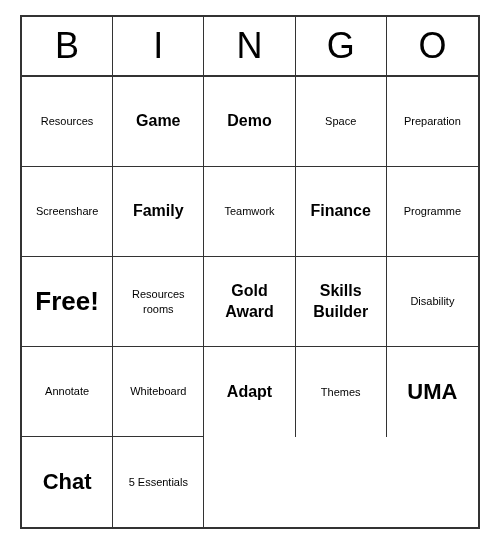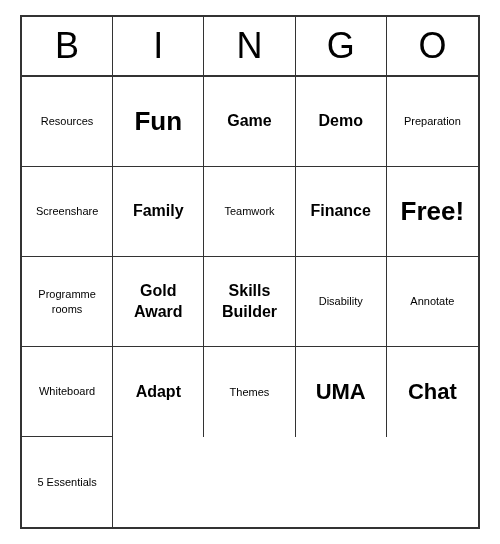--- a/index.html
+++ b/index.html
@@ -80,48 +80,51 @@
       <div class="bingo-header-cell">I</div>
       <div class="bingo-header-cell">N</div>
       <div class="bingo-header-cell">G</div>
       <div class="bingo-header-cell">O</div>
     </div>
   <div class="bingo-grid">
   <div class="bingo-cell">
         <span class="cell-text small">Resources</span>
       </div>
       <div class="bingo-cell">
-        <span class="cell-text xlarge">Fun</span>
-      </div>
-      <div class="bingo-cell">
         <span class="cell-text medium">Game</span>
       </div>
       <div class="bingo-cell">
         <span class="cell-text medium">Demo</span>
+      </div>
+      <div class="bingo-cell">
+        <span class="cell-text small">Space</span>
       </div>
       <div class="bingo-cell">
         <span class="cell-text small">Preparation</span>
       </div>
       <div class="bingo-cell">
         <span class="cell-text small">Screenshare</span>
       </div>
       <div class="bingo-cell">
         <span class="cell-text medium">Family</span>
       </div>
       <div class="bingo-cell">
         <span class="cell-text small">Teamwork</span>
       </div>
       <div class="bingo-cell">
         <span class="cell-text medium">Finance</span>
       </div>
       <div class="bingo-cell">
+        <span class="cell-text small">Programme</span>
+      </div>
+      <div class="bingo-cell">
         <span class="cell-text xlarge">Free!</span>
       </div>
       <div class="bingo-cell">
-        <span class="cell-text small">Programme rooms</span>
+        <span class="cell-text small">Resources rooms</span>
       </div>
       <div class="bingo-cell">
         <span class="cell-text medium">Gold Award</span>
       </div>
       <div class="bingo-cell">
         <span class="cell-text medium">Skills Builder</span>
       </div>
       <div class="bingo-cell">
         <span class="cell-text small">Disability</span>
       </div>

